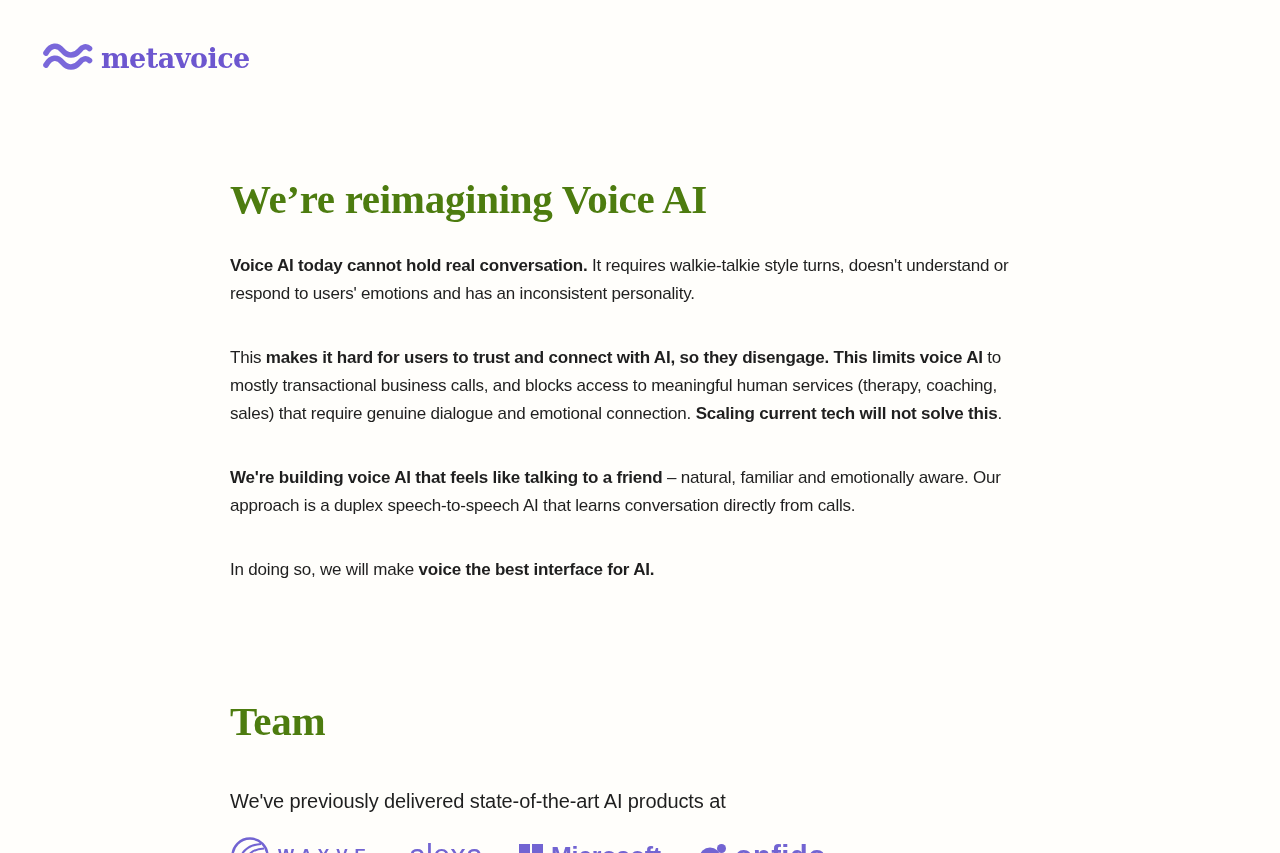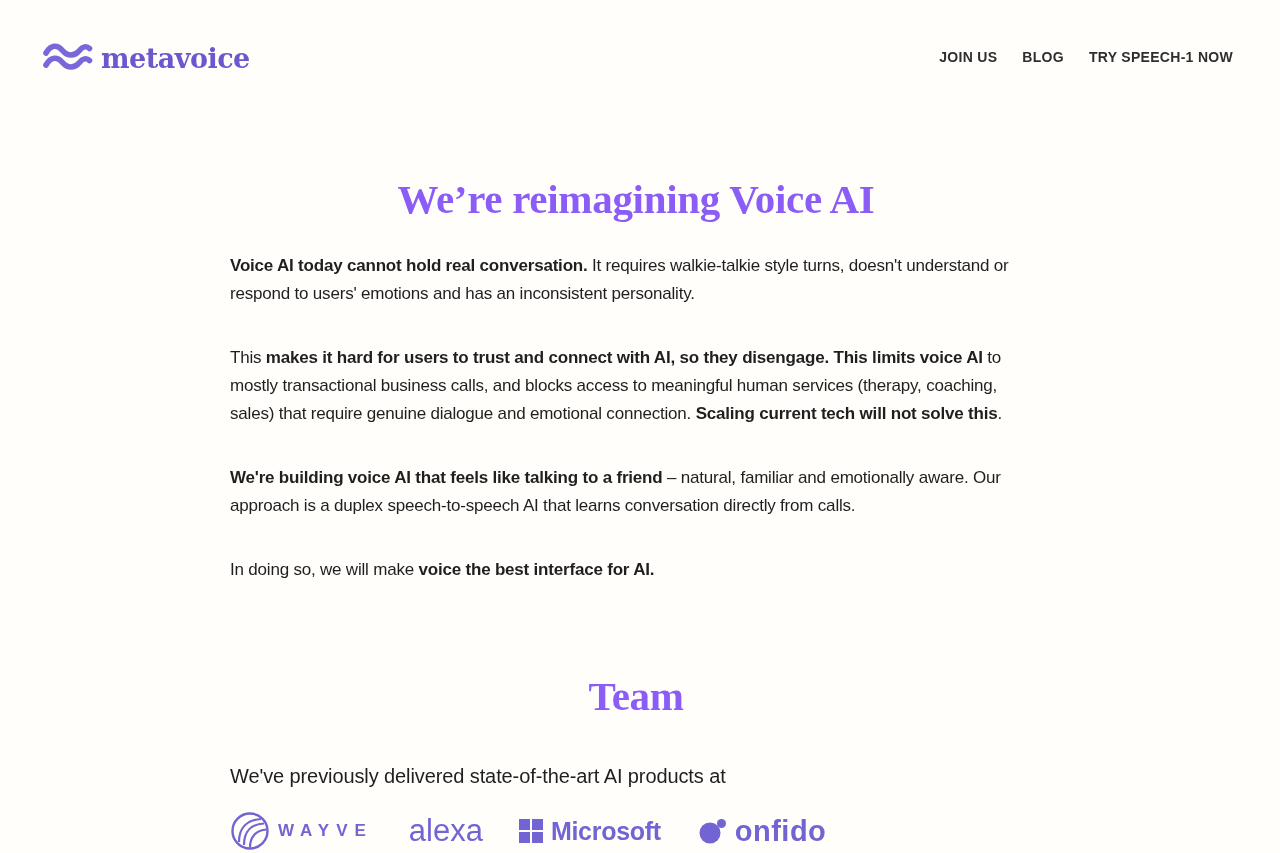--- a/index.html
+++ b/index.html
@@ -53,25 +53,24 @@
   .content {
     width: 812px;
     margin-left: 230px;
   }
   .serif-title {
     font-family: "Liberation Serif", serif;
     font-weight: 700;
     font-size: 41px;
     line-height: 44px;
     letter-spacing: -0.3px;
-    color: #8b5cf6;
-    text-align: center;
+    color: #4d7c0f;
   }
   h1.serif-title { margin-top: 93px; }
-  h2.serif-title { margin-top: 90px; }
+  h2.serif-title { margin-top: 115px; }
 
   .copy p {
     font-size: 17px;
     line-height: 28px;
     letter-spacing: -0.2px;
     color: #1f1f1f;
   }
   .copy p:first-child { margin-top: 31px; }
   .copy p + p { margin-top: 36px; }
   .copy strong { font-weight: 700; }
@@ -130,25 +129,20 @@
 <header class="header">
   <a class="brand">
     <span style="display:inline-flex;">
       <svg width="50" height="33" viewBox="0 0 50 33" fill="none">
         <path d="M3 12 C 8 3.5 14.5 3.5 19.5 9.5 C 24.5 15.5 31.5 15.5 36.5 9.5 C 39.5 5.5 43.5 4.5 46.5 7.5" stroke="#7a68da" stroke-width="5.6" stroke-linecap="round"></path>
         <path d="M3 24 C 8 15.5 14.5 15.5 19.5 21.5 C 24.5 27.5 31.5 27.5 36.5 21.5 C 39.5 17.5 43.5 16.5 46.5 19.5" stroke="#7a68da" stroke-width="5.6" stroke-linecap="round"></path>
       </svg>
     </span>
     <span class="brand-name">metavoice</span>
   </a>
-  <nav class="nav">
-    <a class="nav-item">JOIN US</a>
-    <a class="nav-item">BLOG</a>
-    <a class="nav-item">TRY SPEECH-1 NOW</a>
-  </nav>
 </header>
 
 <main class="content">
 
   <section>
     <h1 class="serif-title">We’re reimagining Voice AI</h1>
     <div class="copy">
       <p><strong>Voice AI today cannot hold real conversation.</strong><span> It requires walkie-talkie style turns, doesn't understand or respond to users' emotions and has an inconsistent personality.</span></p>
       <p><span>This </span><strong>makes it hard for users to trust and connect with AI, so they disengage. This limits voice AI</strong><span> to mostly transactional business calls, and blocks access to meaningful human services (therapy, coaching, sales) that require genuine dialogue and emotional connection. </span><strong>Scaling current tech will not solve this</strong><span>.</span></p>
       <p><strong>We're building voice AI that feels like talking to a friend</strong><span> – natural, familiar and emotionally aware. Our approach is a duplex speech-to-speech AI that learns conversation directly from calls.</span></p>

